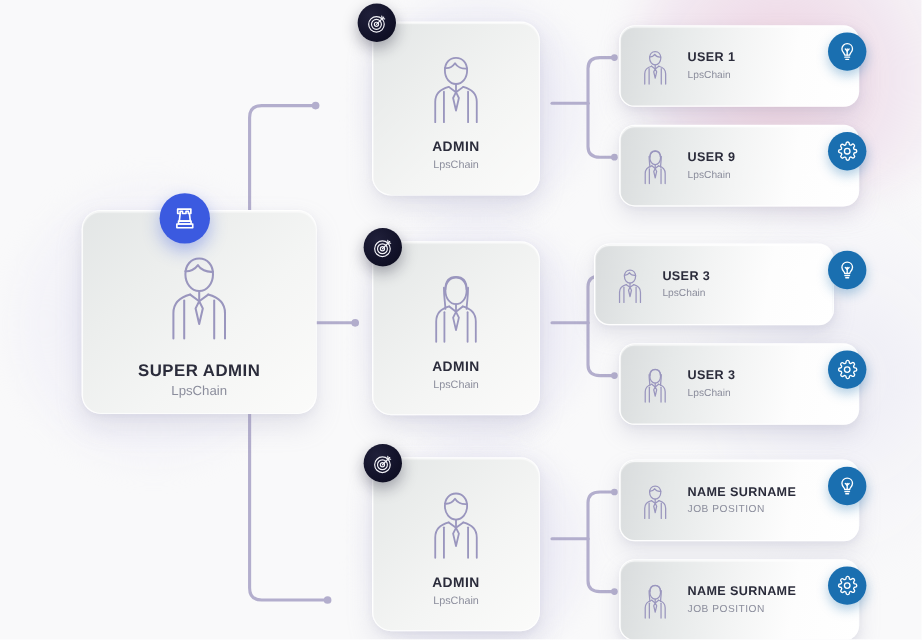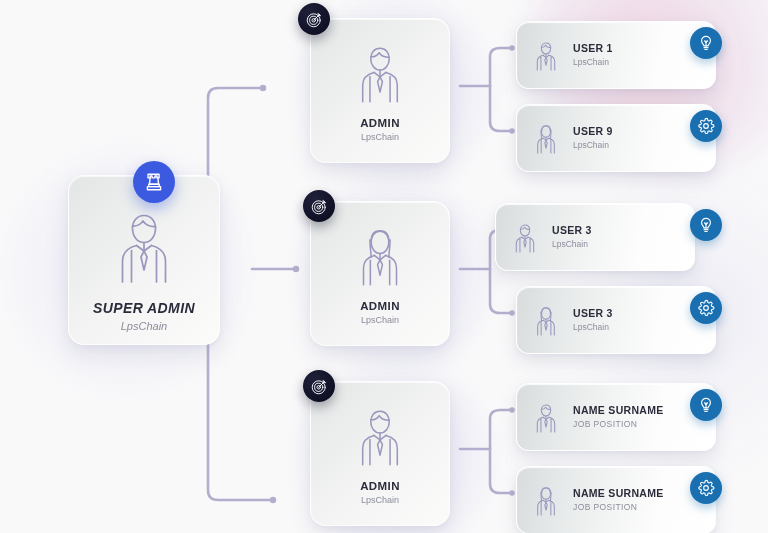--- a/index.html
+++ b/index.html
@@ -83,24 +83,23 @@
     box-shadow: 0 10px 22px rgba(150,148,178,0.20),
                 0 2px 6px rgba(150,148,178,0.10),
                 inset 0 1px 1px rgba(255,255,255,0.7);
     display: flex;
     flex-direction: column;
     align-items: center;
     justify-content: flex-start;
     box-sizing: border-box;
   }
   .card-square.super {
-    width: 152px;
+    width: 196px;
     height: 170px;
     padding-top: 28px;
-    font-style: italic;
   }
   .card-square.admin {
     width: 140px;
     height: 145px;
     padding-top: 20px;
   }
   .avatar-wrap {
     flex: 0 0 auto;
     display: flex;
     align-items: center;

